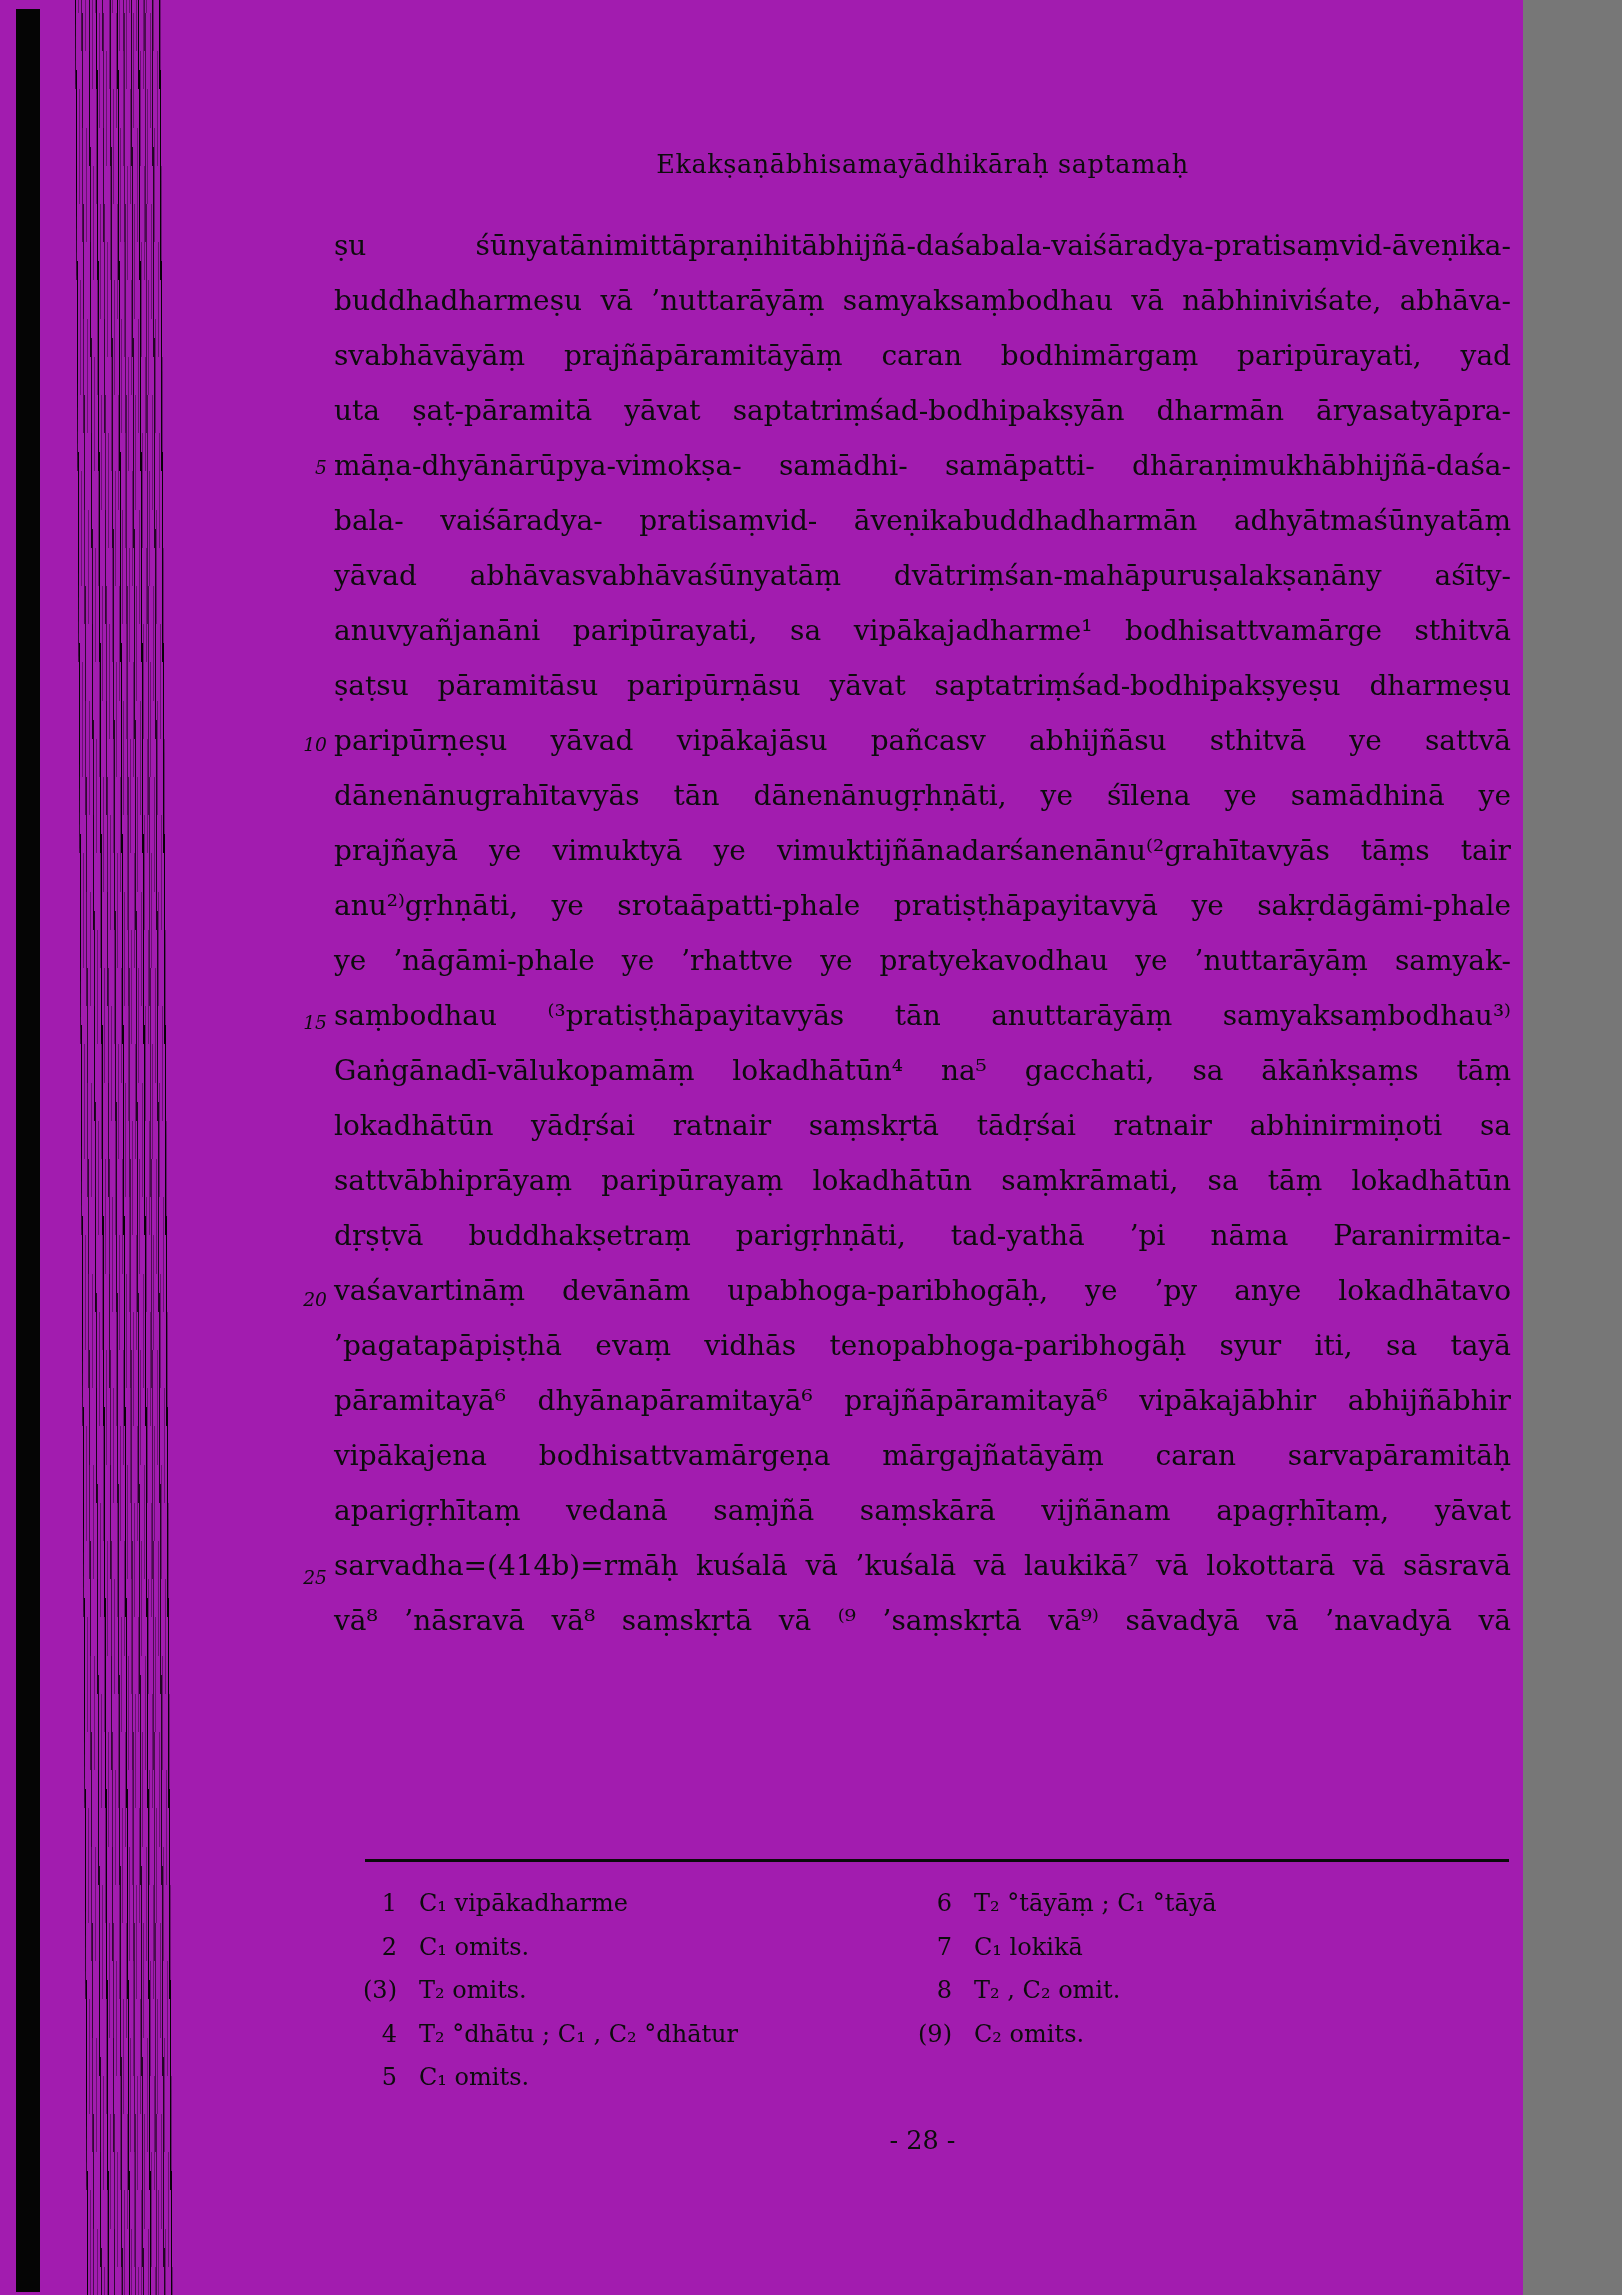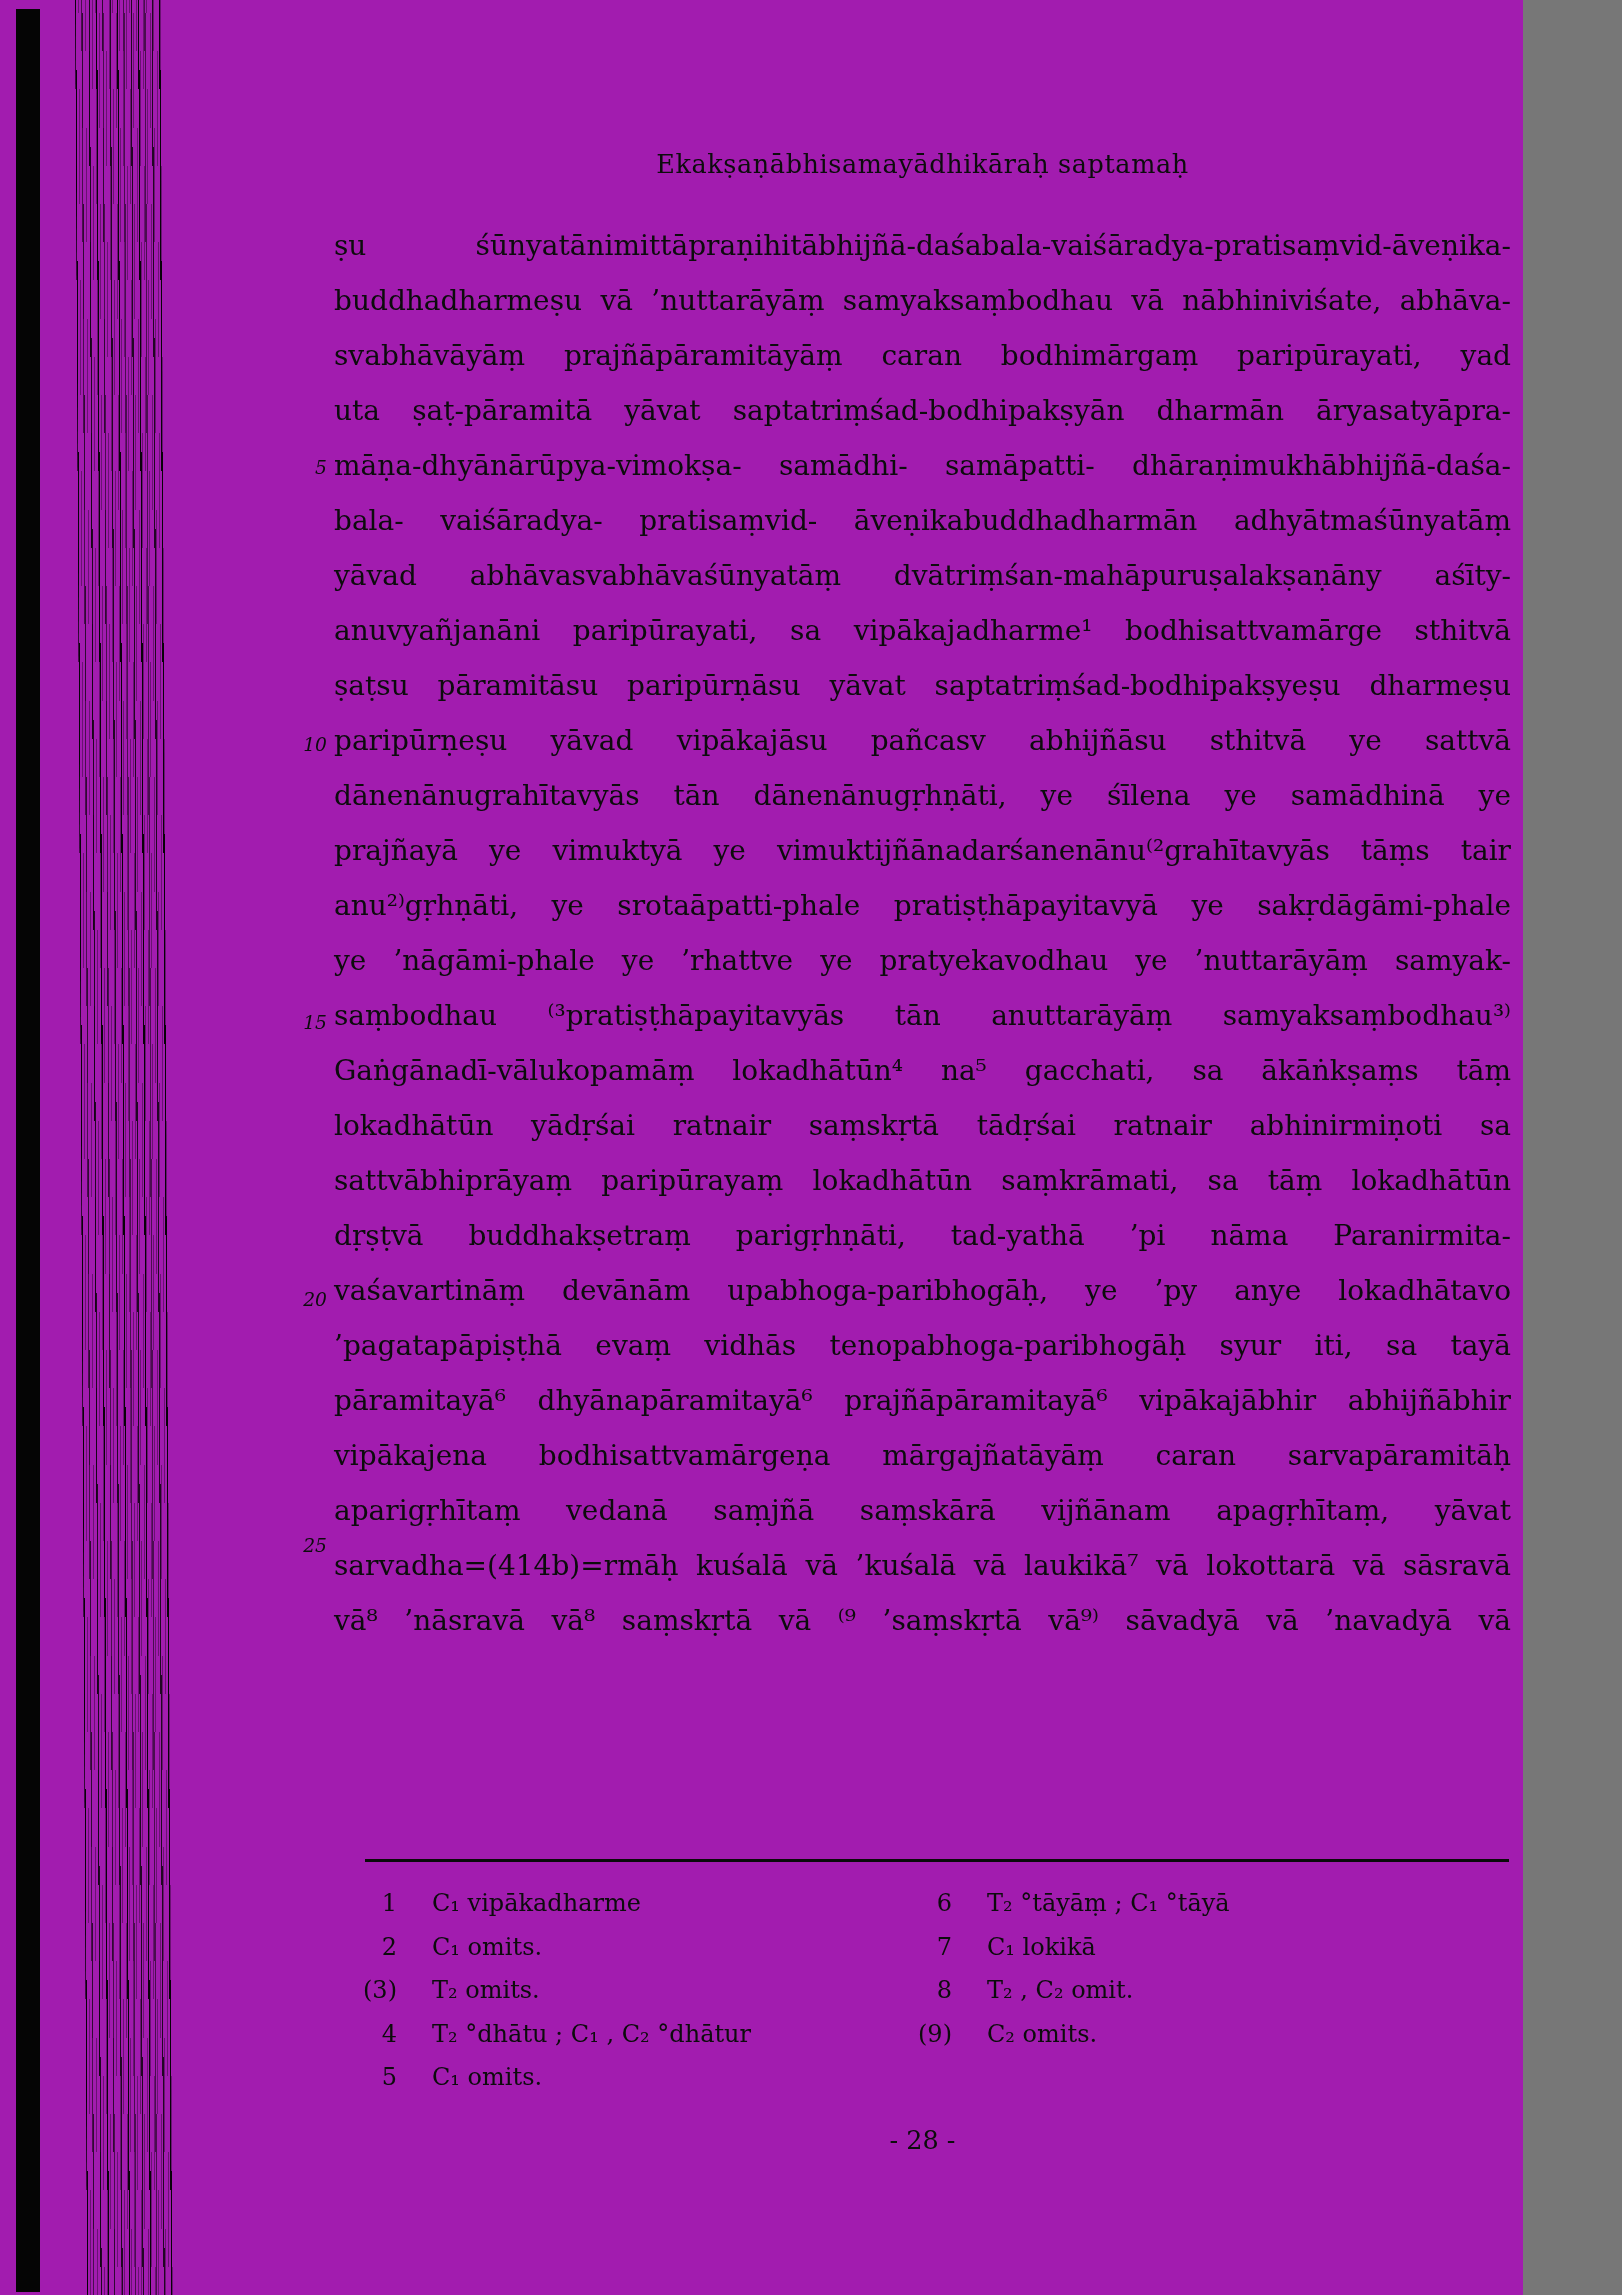--- a/index.html
+++ b/index.html
@@ -49,21 +49,21 @@
   .mnum{
     position:absolute;left:282px;width:45px;height:55px;line-height:55px;
     text-align:right;font-style:italic;font-size:18.7px;
   }
   .rule{
     position:absolute;left:365px;top:1859px;width:1144px;height:2.8px;
     background:#0a0a0a;
   }
   .fnrow{position:absolute;height:44px;line-height:44px;font-size:24px;}
   .fnlabel{display:inline-block;width:57px;text-align:right;vertical-align:top;}
-  .fntext{display:inline-block;margin-left:35px;vertical-align:top;}
+  .fntext{display:inline-block;margin-left:22px;vertical-align:top;}
   .pagenum{
     position:absolute;left:334px;top:2122px;width:1177px;height:36px;
     line-height:36px;text-align:center;font-size:25.5px;
   }
 </style>
 </head>
 <body>
 
 <div class="page">
   <div class="scan-bar"></div>
@@ -97,21 +97,21 @@
       <div class="bline">vipākajena bodhisattvamārgeṇa mārgajñatāyāṃ caran sarvapāramitāḥ</div>
       <div class="bline">aparigṛhītaṃ vedanā saṃjñā saṃskārā vijñānam apagṛhītaṃ, yāvat</div>
       <div class="bline">sarvadha=(414b)=rmāḥ kuśalā vā ’kuśalā vā laukikā⁷ vā lokottarā vā sāsravā</div>
       <div class="bline">vā⁸ ’nāsravā vā⁸ saṃskṛtā vā ⁽⁹ ’saṃskṛtā vā⁹⁾ sāvadyā vā ’navadyā vā</div>
     </div>
   <div id="margin-numbers">
       <div class="mnum" style="top: 440px;">5</div>
       <div class="mnum" style="top: 717px;">10</div>
       <div class="mnum" style="top: 995px;">15</div>
       <div class="mnum" style="top: 1272px;">20</div>
-      <div class="mnum" style="top: 1518px;">25</div>
+      <div class="mnum" style="top: 1550px;">25</div>
     </div>
 
   <div class="rule"></div>
 
   <div id="fn-left">
       <div class="fnrow" style="left: 340px; top: 1881px;"><span class="fnlabel">1</span><span class="fntext">C₁ vipākadharme</span></div>
       <div class="fnrow" style="left: 340px; top: 1925px;"><span class="fnlabel">2</span><span class="fntext">C₁ omits.</span></div>
       <div class="fnrow" style="left: 340px; top: 1968px;"><span class="fnlabel">(3)</span><span class="fntext">T₂ omits.</span></div>
       <div class="fnrow" style="left: 340px; top: 2012px;"><span class="fnlabel">4</span><span class="fntext">T₂ °dhātu ; C₁ , C₂ °dhātur</span></div>
       <div class="fnrow" style="left: 340px; top: 2055px;"><span class="fnlabel">5</span><span class="fntext">C₁ omits.</span></div>

